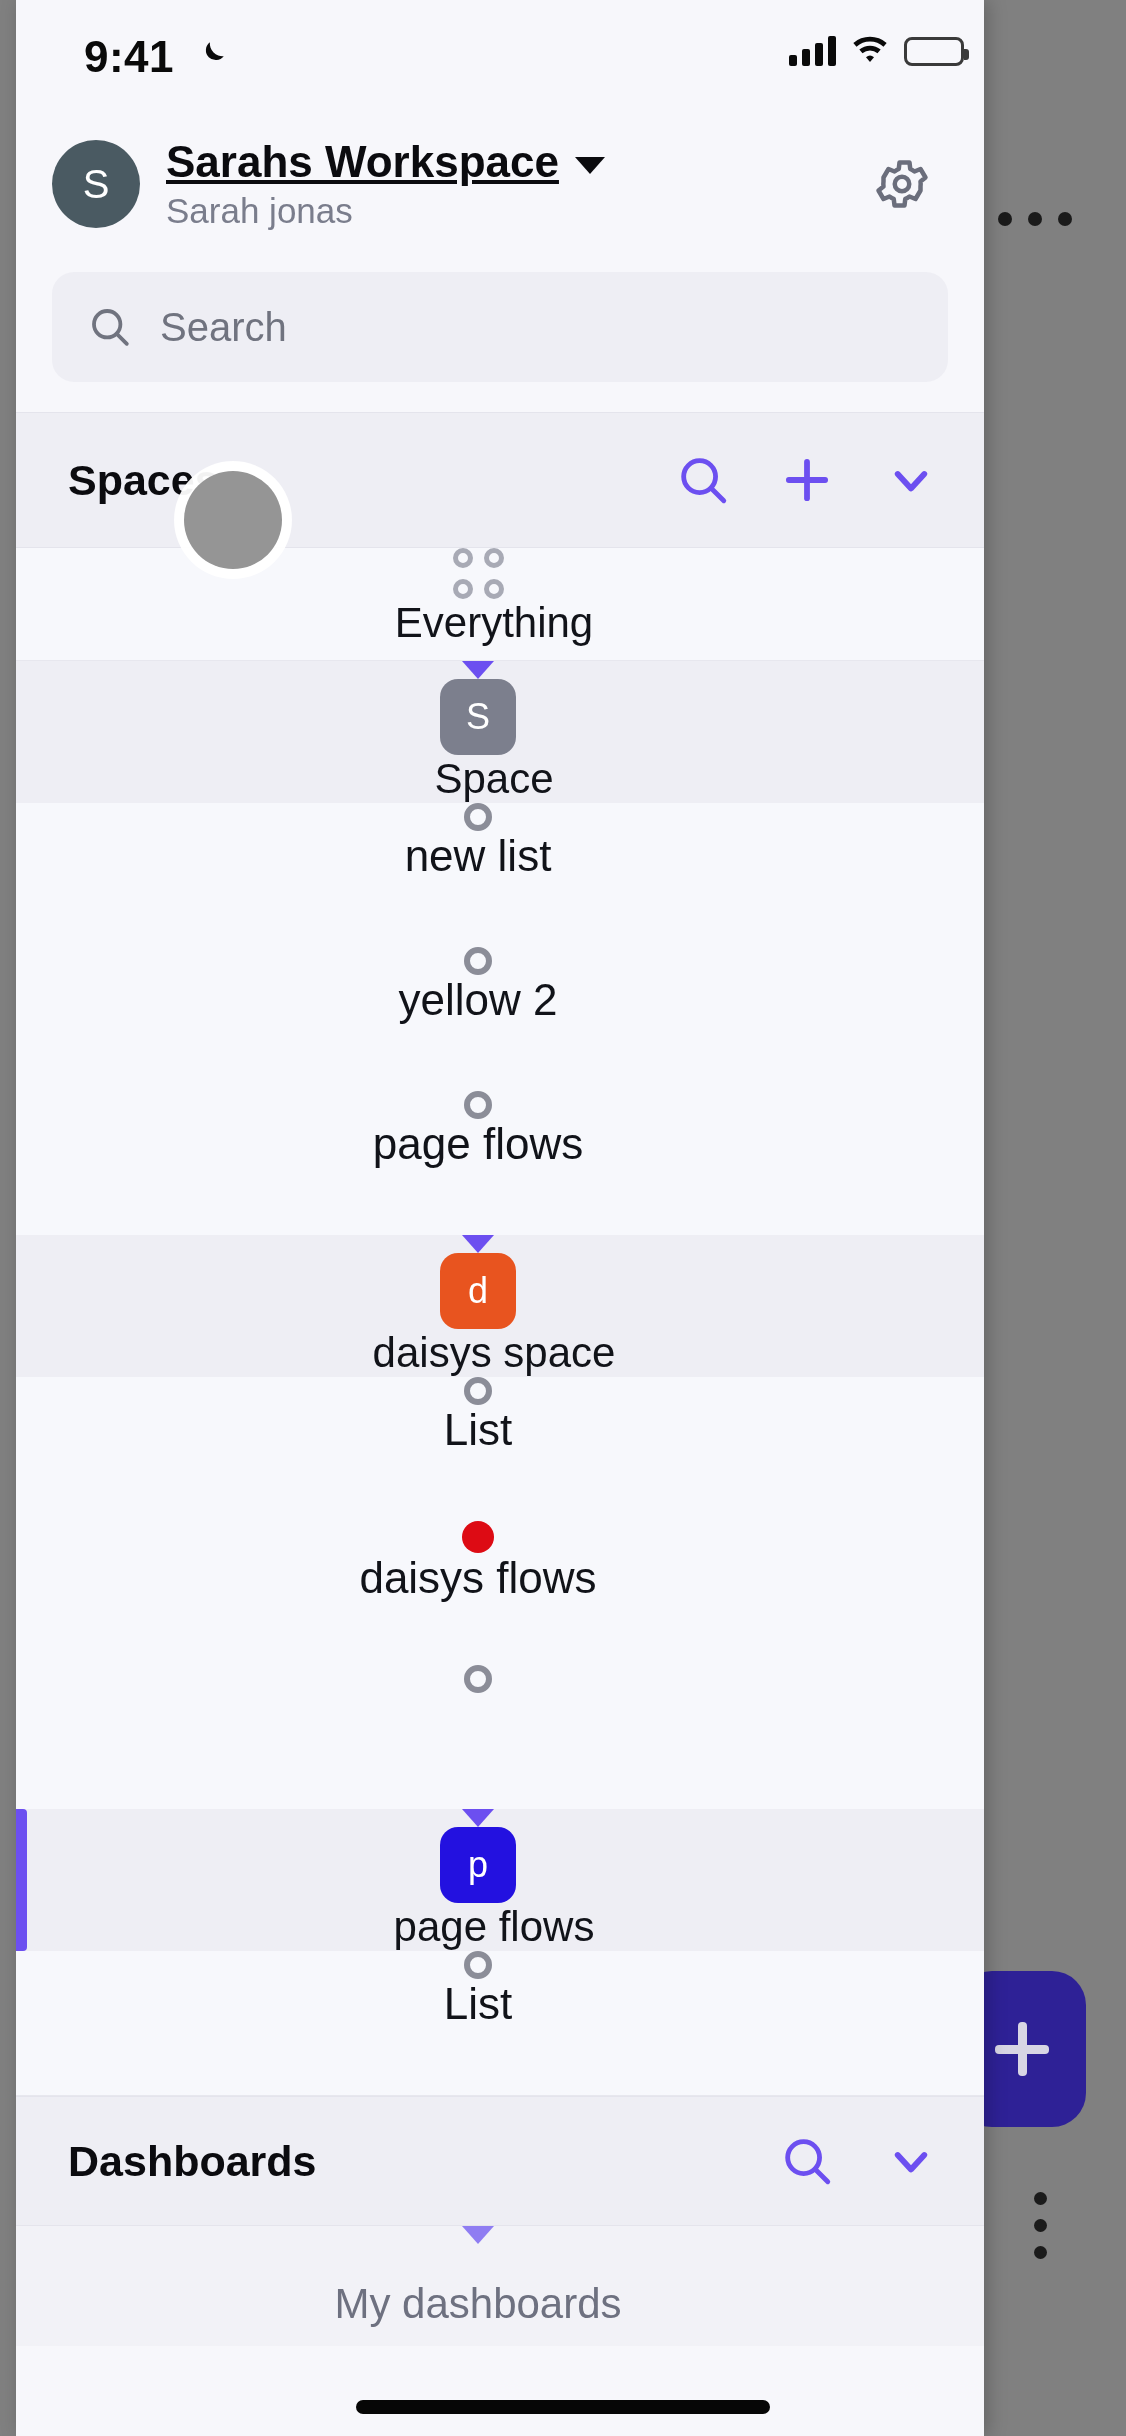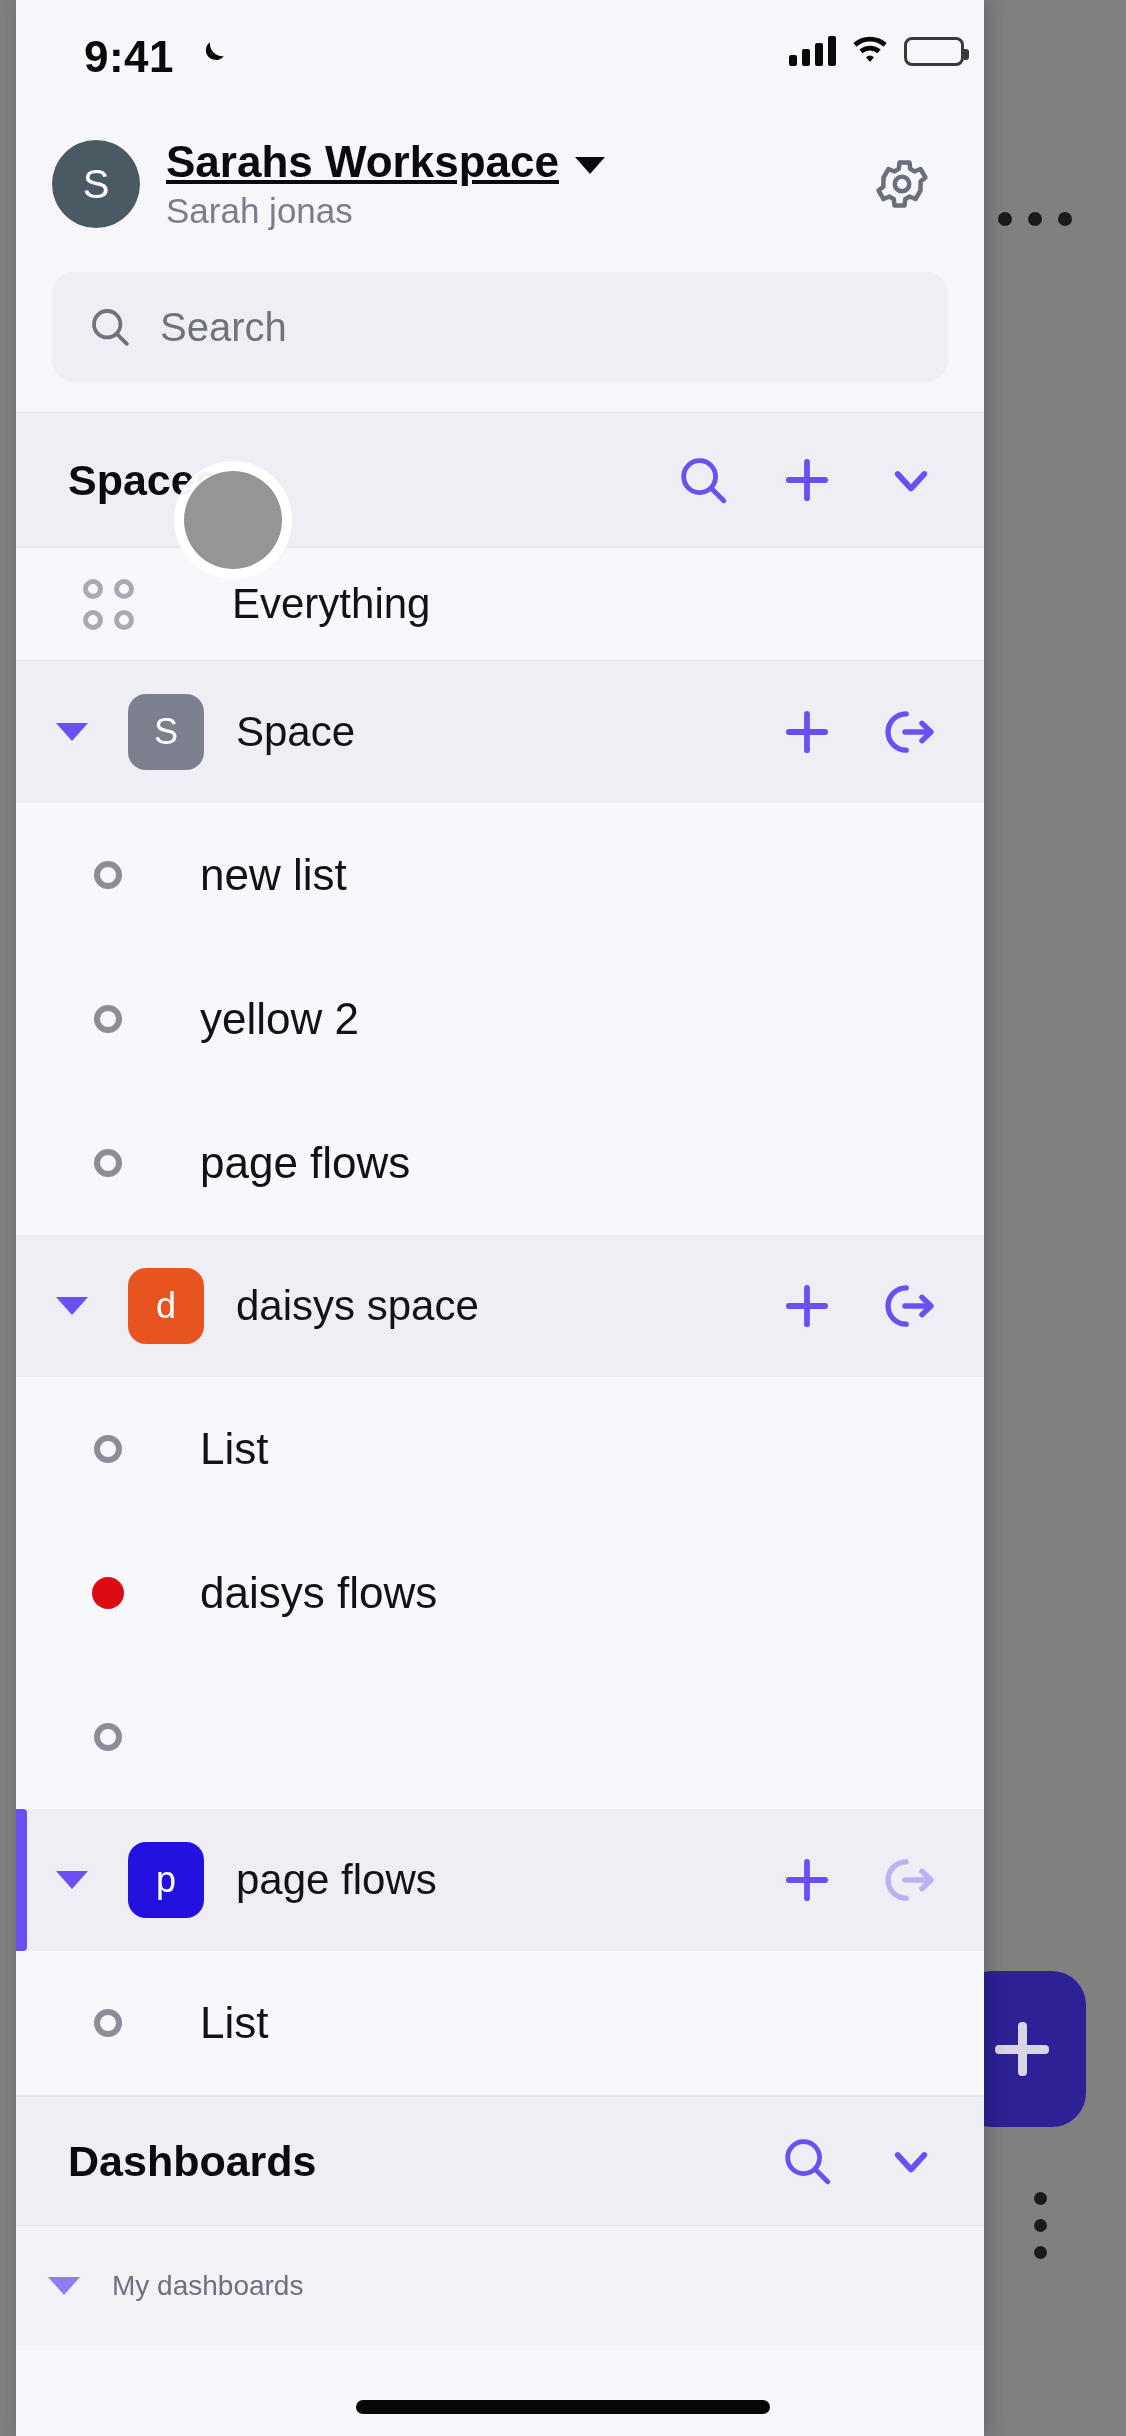--- a/index.html
+++ b/index.html
@@ -131,20 +131,21 @@
   }
   .section-title { font-size: 43px; font-weight: 700; color: #0b0b0f; flex: 1 1 auto; }
   .section-actions { display: flex; align-items: center; gap: 46px; }
 
   
   .row {
     display: flex; align-items: center;
     height: 140px; padding-right: 44px;
     position: relative;
     background: #f7f8fc;
+    flex-direction: column;
   }
   .row.space-row { background: #eeeef4; height: 142px; }
   .row.space-row.active::before {
     content:""; position: absolute; left: 0; top: 0; bottom: 0;
     width: 11px; background: #6c4ff0; border-radius: 0 4px 4px 0;
   }
   .row-caret {
     width: 112px; flex: 0 0 auto;
     display: flex; align-items: center; justify-content: center;
   }
@@ -162,21 +163,21 @@
   .list-dot { width: 28px; height: 28px; border-radius: 50%; border: 6px solid #8b8d98; }
   .list-dot.filled { border: none; background: #dd0b14; width: 32px; height: 32px; }
   .row.list-row .row-label { margin-left: 0; font-size: 44px; }
 
   .everything-row { height: 112px; padding-top: 0; }
   .grid-dots { width: 184px; flex: 0 0 auto; display: flex; align-items: center; justify-content: center; }
   .grid-dots .g { display: grid; grid-template-columns: repeat(2, 20px); gap: 11px; }
   .grid-dots .g i { width: 20px; height: 20px; border-radius: 50%; border: 5px solid #a8aab5; display: block; }
 
   .row.dash-row { background: #f2f2f7; height: 120px; }
-  .dash-label { font-size: 28px; color: #6e7180; margin-left: 0; }
+  .dash-label { font-size: 42px; color: #6e7180; margin-left: 0; margin-top: 36px; }
 
   .divider { height: 1px; background: #e7e7ee; }
 
   
   .cursor {
     position: absolute; left: 168px; top: 471px;
     width: 98px; height: 98px; border-radius: 50%;
     background: #959595;
     box-shadow: 0 0 0 10px rgba(255,255,255,.95);
     z-index: 50;

